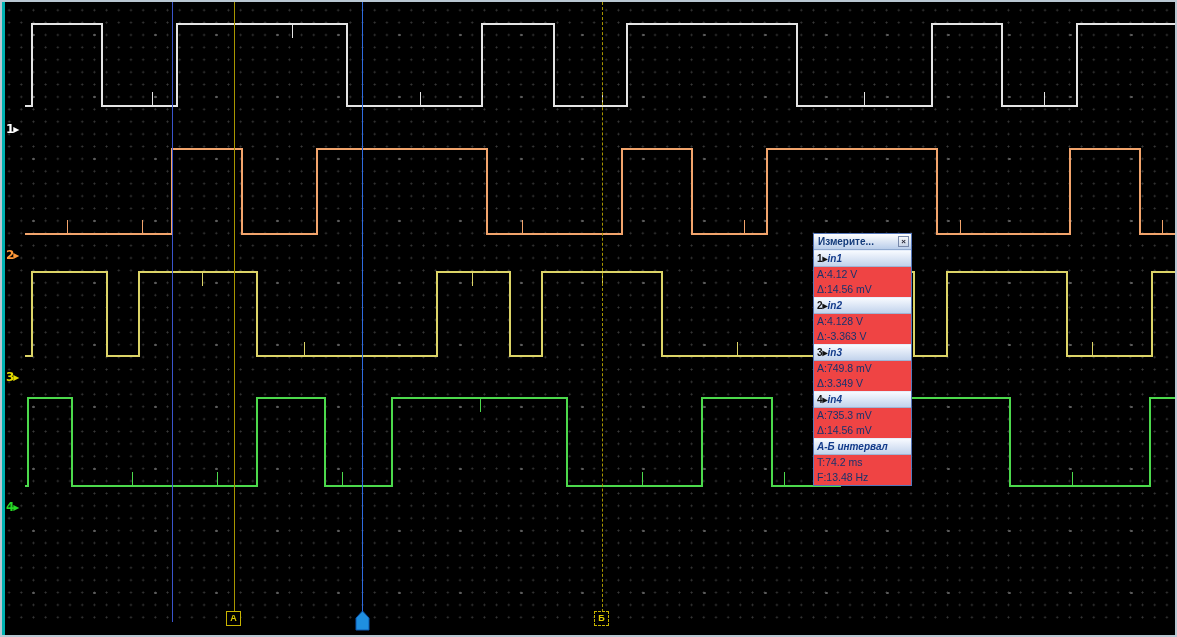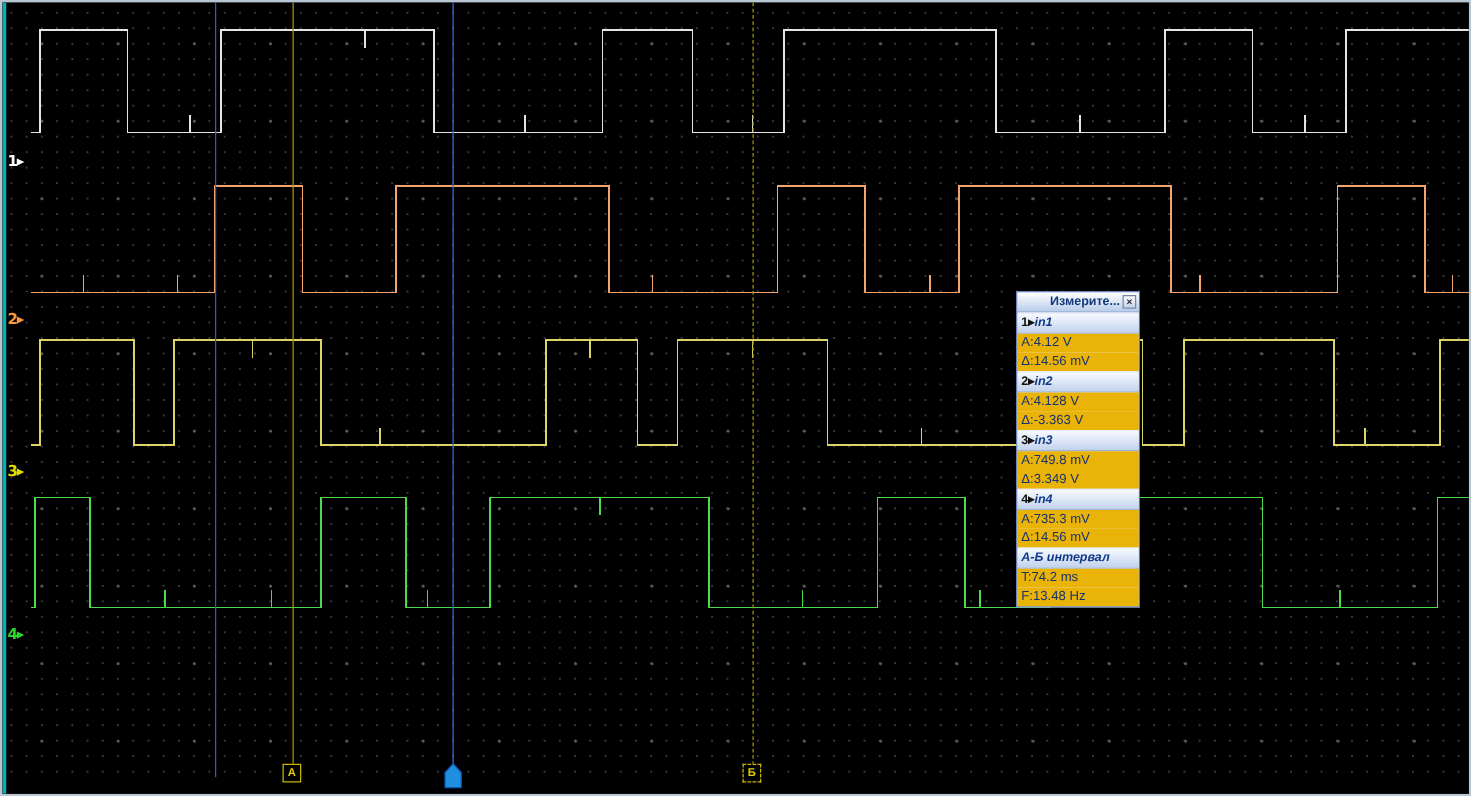--- a/index.html
+++ b/index.html
@@ -43,35 +43,35 @@
     background:#eef3fb;border:1px solid #5577bb;
     box-shadow:0 0 0 1px #cfe0f5 inset;
     font:10px "Liberation Sans",sans-serif;color:#16336e;
   }
   .panel-title{
     height:15px;display:flex;align-items:center;gap:2px;
     background:linear-gradient(#ffffff,#b9cdea);
     border-bottom:1px solid #8fa9cf;
     font-weight:bold;color:#123a7a;padding:0 2px 0 4px;
   }
-  .panel-title .t{flex:1;white-space:nowrap;overflow:hidden;text-align:right;}
+  .panel-title .t{flex:1;white-space:nowrap;overflow:hidden;}
   .close-btn{
     width:11px;height:11px;flex:0 0 11px;box-sizing:border-box;
     font:bold 8px/9px "Liberation Sans",sans-serif;text-align:center;
     background:linear-gradient(#f8fafd,#c7d3e6);
     border:1px solid #7788aa;color:#223;
   }
   .sec-header{
     height:15px;line-height:15px;padding-left:3px;
     background:linear-gradient(#f7faff,#c2d3ec);
     border-top:1px solid #e6eefb;border-bottom:1px solid #9fb4d4;
     font-weight:bold;color:#111;white-space:nowrap;
   }
   .sec-header .nm{color:#123a8a;font-style:italic;}
-  .val{height:15px;line-height:15px;padding-left:3px;background:#eab308;
+  .val{height:15px;line-height:15px;padding-left:3px;background:#ef4444;
     font-size:10.5px;white-space:nowrap;}
 </style>
 </head>
 <body>
 
 <div class="screen">
   <div class="left-edge"></div>
 
   <div class="plot">
     <svg id="waves" width="1177" height="620" shape-rendering="crispEdges">

